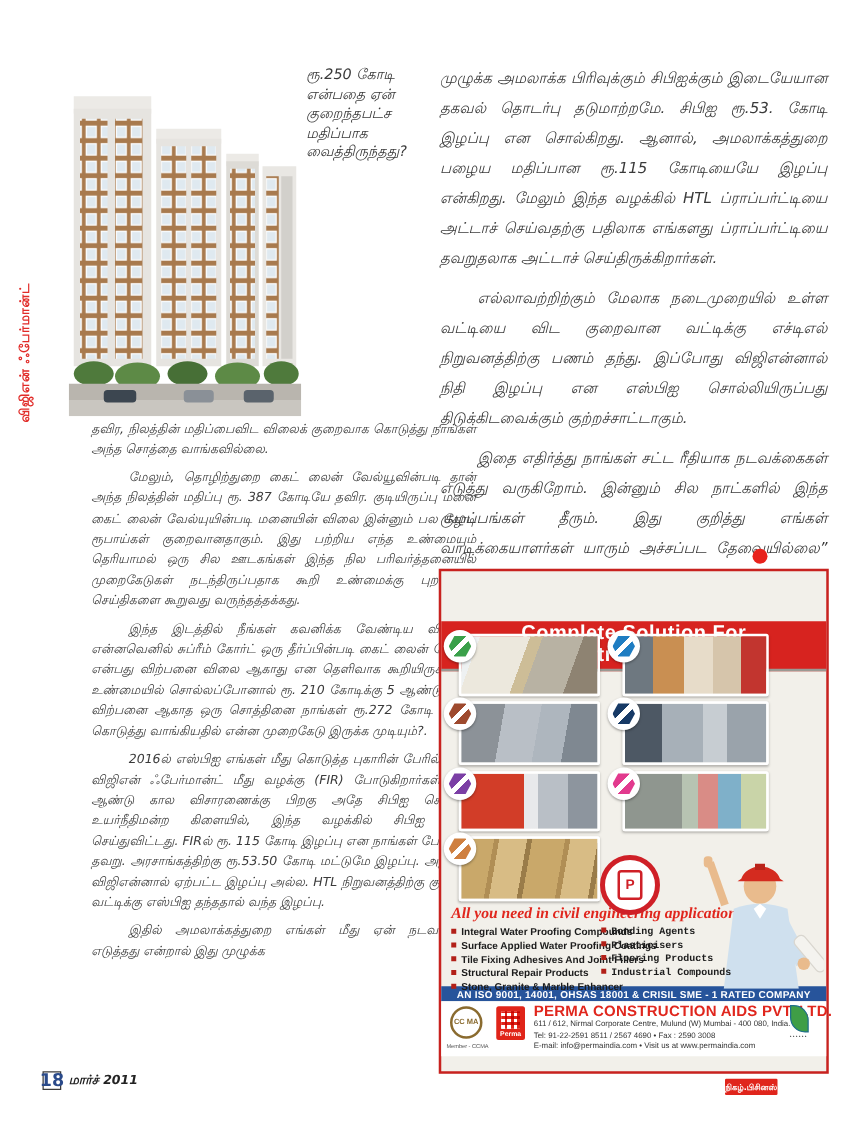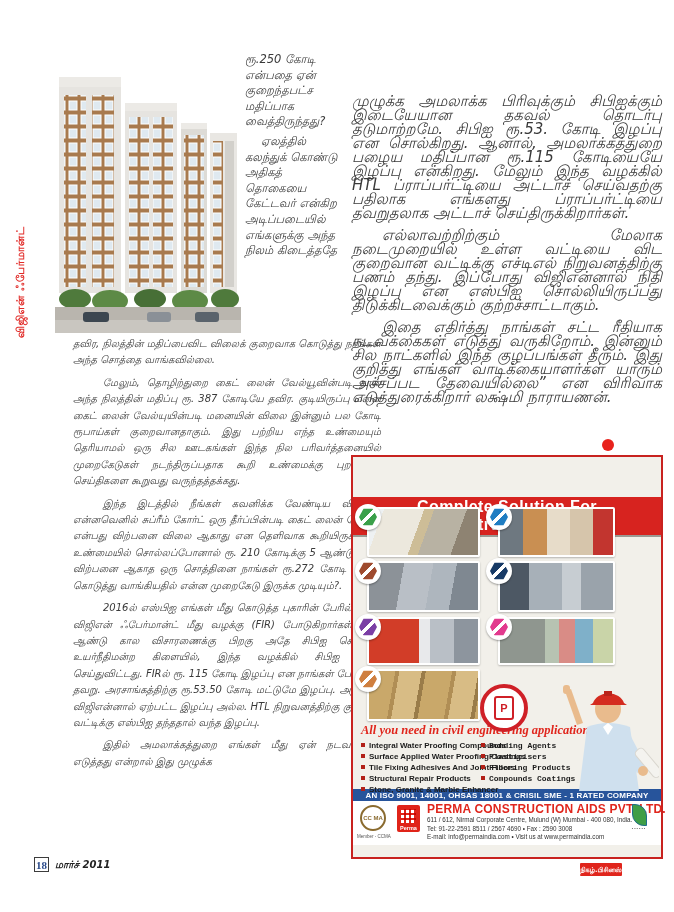--- a/index.html
+++ b/index.html
@@ -12,21 +12,21 @@
   .side-label{
     position:absolute;left:14px;top:338px;width:170px;
     transform:rotate(-90deg);transform-origin:0 0;
     color:#e12b28;font-weight:bold;font-size:10.5px;letter-spacing:.5px;white-space:nowrap;
   }
   .narrow-col{position:absolute;left:245px;top:52px;width:93px;font-size:11.5px;line-height:15.6px;text-align:left;}
   .narrow-col p{margin:0 0 4px 0;}
   .narrow-col p.ind{text-indent:16px;}
   .left-col{position:absolute;left:30px;top:336px;width:308px;font-size:10px;line-height:16.4px;text-align:justify;margin-left:43px;}
   .left-col p{margin:0 0 6px 0;}
-  .right-col{position:absolute;left:352px;top:50px;width:310px;font-size:15px;line-height:14px;text-align:justify;margin-top:44px;}
+  .right-col{position:absolute;left:352px;top:50px;width:310px;font-size:12px;line-height:24px;text-align:justify;}
   .right-col p{margin:0 0 8px 0;}
   .ind{text-indent:30px;}
   .end-dot{position:absolute;left:602px;top:439px;width:12px;height:12px;border-radius:50%;background:#e8221c;}
   
   .building{position:absolute;left:55px;top:57px;width:186px;height:276px;}
   
   .ad{position:absolute;left:351px;top:455px;width:312px;height:404px;border:2px solid #c8221f;
       background:#f2f0ea;box-sizing:border-box;font-family:"Liberation Sans",sans-serif;}
   .ad-banner{position:absolute;left:0;top:0;width:100%;height:40px;background:#d7231f;border-bottom:2px solid #9b9993;
       display:flex;flex-direction:column;align-items:center;justify-content:center;box-sizing:border-box;margin-top:40px;}
@@ -72,21 +72,21 @@
   .company-name{color:#e0261d;font-weight:bold;font-size:12px;line-height:13px;letter-spacing:.2px;white-space:nowrap;}
   .company-line{color:#333;font-size:6.3px;line-height:8.5px;white-space:nowrap;}
   .leaf-logo{position:absolute;left:274px;top:3px;width:24px;height:30px;text-align:center;}
   .leaf{width:13px;height:20px;margin:0 auto;background:#3f9e46;border-radius:0 12px 0 12px;
       border:1px solid #1f6f8a;}
   .leaf-dots{font-size:4px;color:#555;letter-spacing:1px;line-height:6px;}
   .dist-bar{position:absolute;left:9px;top:388px;width:290px;height:13px;background:#e02419;border:1px solid #9b1d14;
       display:flex;align-items:center;justify-content:center;color:#fff;font-weight:bold;font-size:9.5px;letter-spacing:.4px;box-sizing:border-box;}
   
   .folio-box{position:absolute;left:34px;top:857px;width:15px;height:15px;border:1px solid #3c3c3c;box-sizing:border-box;
-      display:flex;align-items:center;justify-content:center;font-size:11px;color:#2a4a8a;font-weight:bold;font-family:Liberation Serif, serif;}
+      display:flex;align-items:center;justify-content:center;font-size:14px;color:#2a4a8a;font-weight:bold;}
   .folio-issue{position:absolute;left:55px;top:859px;font-size:10px;font-weight:bold;color:#222;}
   .mag-badge{position:absolute;left:580px;top:863px;width:42px;height:13px;background:#e0251c;border-radius:1px;
       display:flex;align-items:center;justify-content:center;color:#fff;font-weight:bold;font-size:6.5px;white-space:nowrap;overflow:hidden;}
 </style>
 </head>
 <body>
 
 <div class="page">
 
   <div class="side-label">விஜிஎன் ஃபேர்மான்ட்</div>
@@ -127,21 +127,20 @@
       <rect x="0" y="250" width="186" height="13" fill="#b9b5ae"></rect>
       <rect x="0" y="263" width="186" height="13" fill="#c9c6c0"></rect>
       <rect x="28" y="255" width="26" height="10" rx="3" fill="#3c4650"></rect>
       <rect x="92" y="255" width="24" height="10" rx="3" fill="#8a9097"></rect>
       <rect x="140" y="255" width="24" height="10" rx="3" fill="#5a636c"></rect>
     </svg>
   </div>
 
   <div class="narrow-col tamil">
     <p>ரூ.250 கோடி என்பதை ஏன் குறைந்தபட்ச மதிப்பாக வைத்திருந்தது?</p>
-    <p class="ind">ஏலத்தில் கலந்துக் கொண்டு அதிகத் தொகையை கேட்டவர் என்கிற அடிப்படையில் எங்களுக்கு அந்த நிலம் கிடைத்ததே</p>
   </div>
 
   <div class="left-col tamil">
     <p>தவிர, நிலத்தின் மதிப்பைவிட விலைக் குறைவாக கொடுத்து நாங்கள் அந்த சொத்தை வாங்கவில்லை.</p>
     <p class="ind">மேலும், தொழிற்துறை கைட் லைன் வேல்யூவின்படி தான் அந்த நிலத்தின் மதிப்பு ரூ. 387 கோடியே தவிர. குடியிருப்பு மனை கைட் லைன் வேல்யுயின்படி மனையின் விலை இன்னும் பல கோடி ரூபாய்கள் குறைவானதாகும். இது பற்றிய எந்த உண்மையும் தெரியாமல் ஒரு சில ஊடகங்கள் இந்த நில பரிவர்த்தனையில் முறைகேடுகள் நடந்திருப்பதாக கூறி உண்மைக்கு புறம்பான செய்திகளை கூறுவது வருந்தத்தக்கது.</p>
     <p class="ind">இந்த இடத்தில் நீங்கள் கவனிக்க வேண்டிய விஷயம் என்னவெனில் சுப்ரீம் கோர்ட் ஒரு தீர்ப்பின்படி கைட் லைன் வேல்யூ என்பது விற்பனை விலை ஆகாது என தெளிவாக கூறியிருக்கிறது. உண்மையில் சொல்லப்போனால் ரூ. 210 கோடிக்கு 5 ஆண்டுகளாக விற்பனை ஆகாத ஒரு சொத்தினை நாங்கள் ரூ.272 கோடி விலை கொடுத்து வாங்கியதில் என்ன முறைகேடு இருக்க முடியும்?.</p>
     <p class="ind">2016ல் எஸ்பிஐ எங்கள் மீது கொடுத்த புகாரின் பேரில் சிபிஐ விஜிஎன் ஃபேர்மான்ட் மீது வழக்கு (FIR) போடுகிறார்கள். ஒரு ஆண்டு கால விசாரணைக்கு பிறகு அதே சிபிஐ சென்னை உயர்நீதிமன்ற கிளையில், இந்த வழக்கில் சிபிஐ தவறு செய்துவிட்டது. FIRல் ரூ. 115 கோடி இழப்பு என நாங்கள் போட்டது தவறு. அரசாங்கத்திற்கு ரூ.53.50 கோடி மட்டுமே இழப்பு. அது கூட விஜிஎன்னால் ஏற்பட்ட இழப்பு அல்ல. HTL நிறுவனத்திற்கு குறைந்த வட்டிக்கு எஸ்பிஐ தந்ததால் வந்த இழப்பு.</p>
     <p class="ind">இதில் அமலாக்கத்துறை எங்கள் மீது ஏன் நடவகிக்கை எடுத்தது என்றால் இது முழுக்க</p>
   </div>
 
@@ -218,21 +217,21 @@
       <li>Integral Water Proofing Compounds</li>
       <li>Surface Applied Water Proofing Coatings</li>
       <li>Tile Fixing Adhesives And Joint Fillers</li>
       <li>Structural Repair Products</li>
       <li>Stone, Granite &amp; Marble Enhancer</li>
     </ul>
     <ul class="plist plist-right">
       <li>Bonding Agents</li>
       <li>Plasticisers</li>
       <li>Flooring Products</li>
-      <li>Compounds Coatings</li>
+      <li>Industrial Compounds</li>
     </ul>
 
     <div class="iso-bar">AN ISO 9001, 14001, OHSAS 18001 &amp; CRISIL SME - 1 RATED COMPANY</div>
 
     <div class="company-strip">
       <div class="ccma-logo">CC MA</div>
       <div class="ccma-caption">Member - CCMA</div>
       <div class="perma-logo">
         <span class="grid"></span>
         <span class="word">Perma</span>

